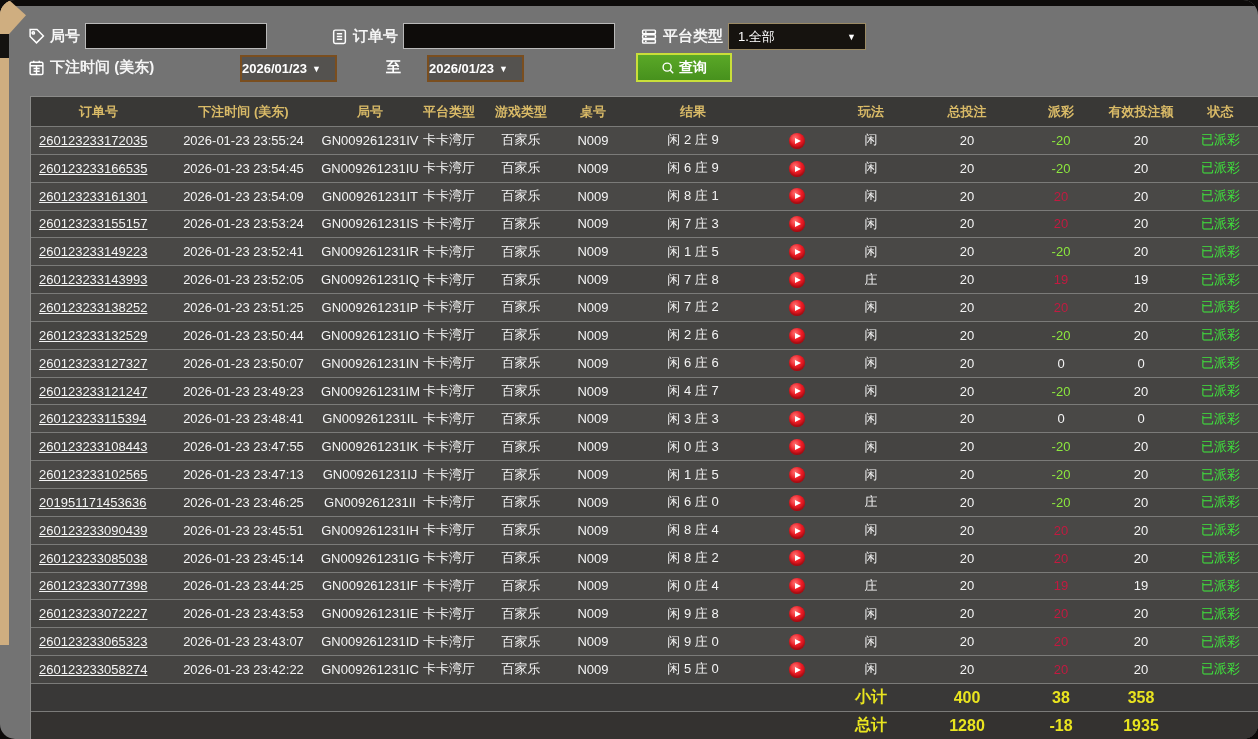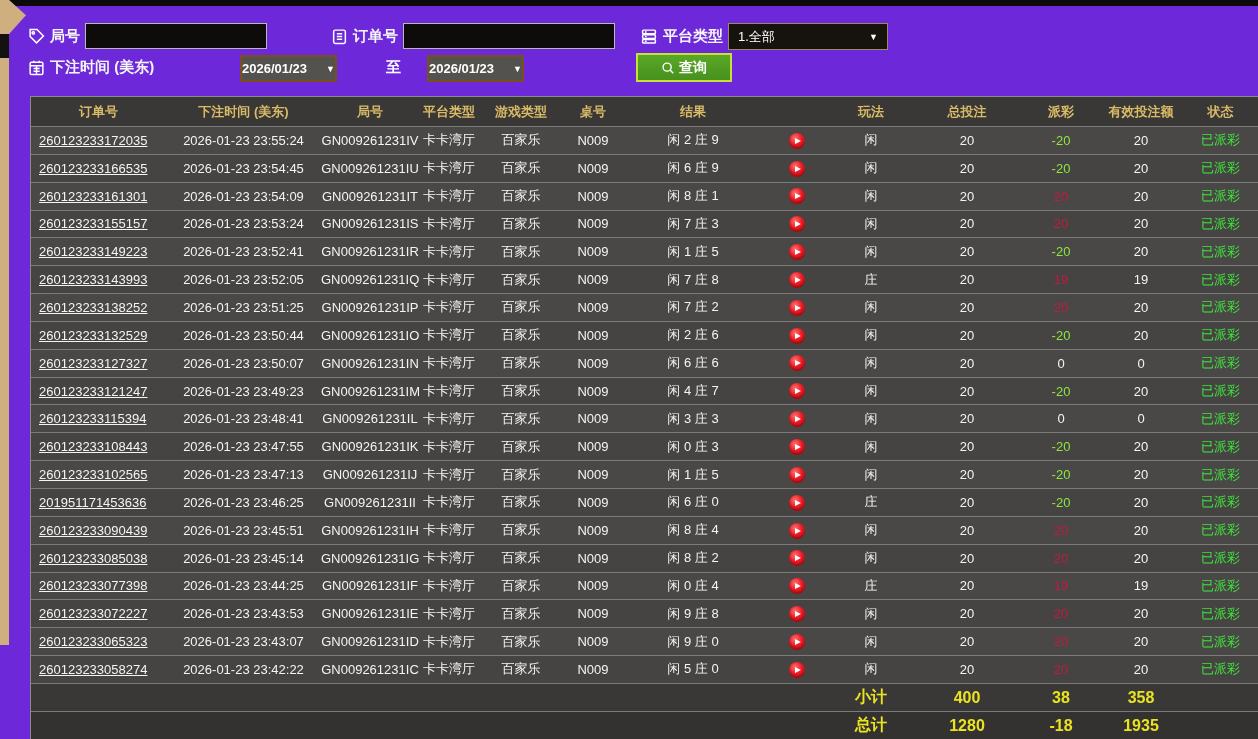--- a/index.html
+++ b/index.html
@@ -1,38 +1,38 @@
 <!DOCTYPE html>
 <html style="--header-gold: #d9ba67; --payout-positive: #c21a40; --payout-negative: #8ce73e; --status-green: #3fe33c; --footer-yellow: #e9e41f; --button-green: #5aa827; --button-border: #c9df3a; --accent-red-play: #ee1c25;"><head>
 <meta charset="utf-8">
 <style>
   html,body { margin:0; padding:0; }
   body { font-family:"Liberation Sans", sans-serif; background:#0d0b0a; }
-  .page { position:relative; width:1258px; height:739px; background:#6d28d9; overflow:hidden; }
+  .page { position:relative; width:1258px; height:739px; background:#737373; overflow:hidden;border-radius:15px; }
   .topband { position:absolute; left:0; top:0; width:100%; height:6px; background:#0d0b0a; }
 
   
   .decor-strip { position:absolute; left:0; top:0; width:9px; height:645px; background:#cfae80; }
   .decor-arrow { position:absolute; left:0; top:0; width:26px; height:34px; background:#cfae80;
                  clip-path:polygon(0 0,35% 0,100% 45%,35% 100%,0 100%); }
   .decor-gap { position:absolute; left:0; top:34px; width:9px; height:24px; background:#141210; }
 
   
   .fgroup { position:absolute; display:flex; align-items:center; gap:5px; }
   .flabel { color:#f5f5f5; font-weight:bold; font-size:15px; white-space:nowrap; }
   .ficon  { display:inline-flex; }
   .ficon svg { stroke:#fff; fill:none; stroke-width:1.4; }
   .text-input { background:#0e0c0a; border:1px solid #b9b9b9; color:#fff; font-size:13px;
                 height:24px; padding:0 5px; box-sizing:content-box; }
-  .platform-select { width:160px; height:27px; background:#16130f; border:1px solid #9b8a64;
+  .platform-select { width:138px; height:27px; background:#16130f; border:1px solid #9b8a64;
                      color:#fff; font-size:13px; display:flex; align-items:center;
                      justify-content:space-between; padding:0 9px; box-sizing:border-box; cursor:pointer; }
   .date-select { width:97px; height:27px; background:#54524f; border:2px solid #7a4e1f;
                  color:#fff; font-weight:bold; font-size:13px; display:flex; align-items:center;
-                 justify-content:space-between; gap:5px; box-sizing:border-box; cursor:pointer; }
+                 justify-content:flex-start; gap:5px; box-sizing:border-box; cursor:pointer; }
   .arrow-down { font-size:9px; color:#fff; }
   .to-label { position:absolute; color:#fff; font-weight:bold; font-size:15px; }
   .search-btn { position:absolute; display:flex; align-items:center; gap:4px;
                 background:linear-gradient(var(--button-green,#5aa827),#47911d);
                 border:2px solid var(--button-border,#c9df3a); color:#fff; font-weight:bold;
                 font-size:14px; height:29px; padding:0 23px; box-sizing:border-box; cursor:pointer; }
   .search-btn svg { stroke:#fff; fill:none; stroke-width:1.6; }
 
   
   .rtable { position:absolute; left:30px; top:96px; right:0; bottom:0; display:flex;

